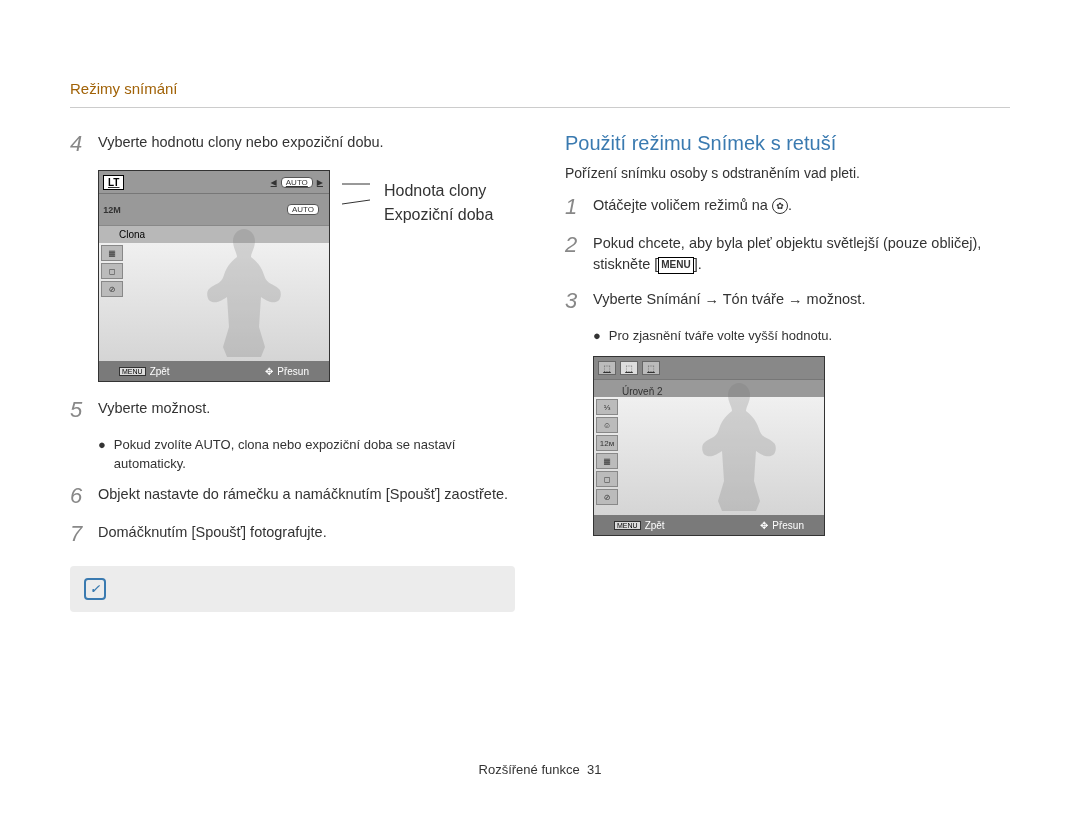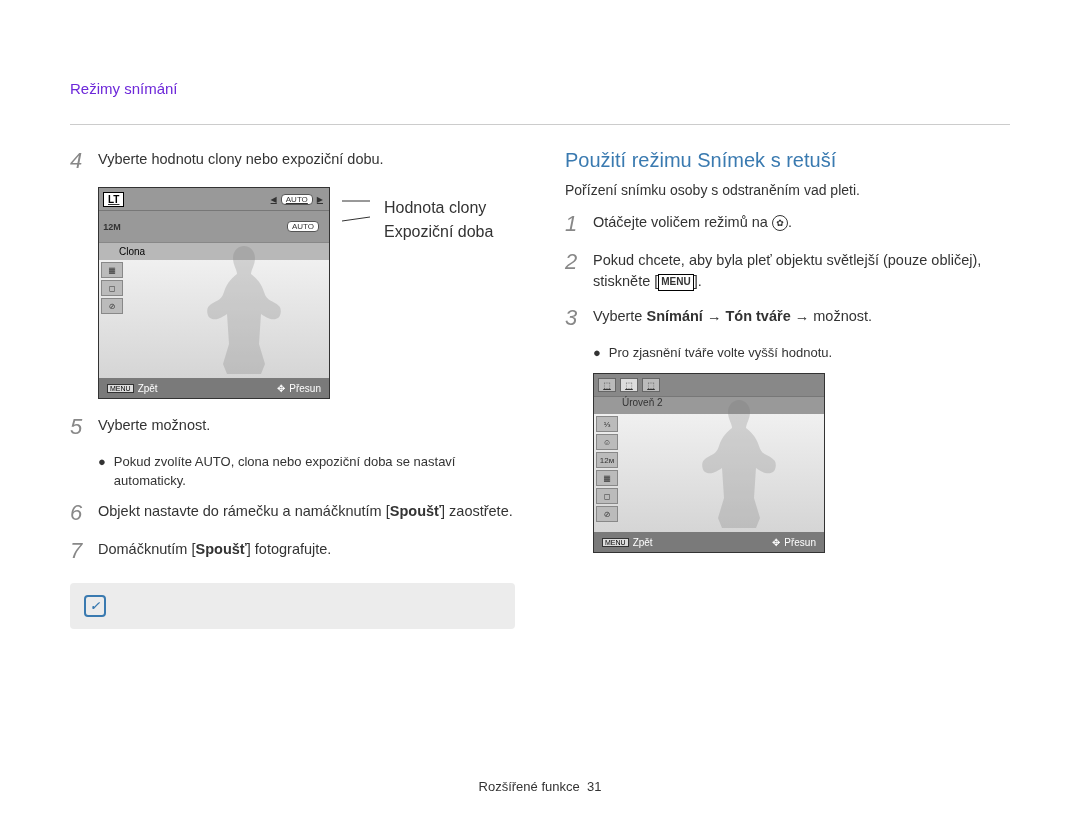--- a/index.html
+++ b/index.html
@@ -1,25 +1,25 @@
 <!DOCTYPE html>
 <html><head>
 <meta charset="utf-8">
 <style>
   * { box-sizing: border-box; margin: 0; padding: 0; }
   html, body { width: 1080px; height: 815px; background: #fff; font-family: Arial, Helvetica, sans-serif; color: #333; }
   .page { padding: 80px 70px 0 70px; }
-  .breadcrumb { color: #6d28d9; font-size: 15px; margin-bottom: 27px; }
+  .breadcrumb { color: #a16207; font-size: 15px; margin-bottom: 10px; }
   .hr { border-top: 1px solid #ccc; margin-bottom: 24px; }
   .columns { display: flex; gap: 50px; }
   .col { flex: 1; }
   .step { display: flex; margin-bottom: 14px; }
   .step-num { font-style: italic; font-size: 22px; color: #888; width: 28px; flex-shrink: 0; line-height: 1.1; }
   .step-body { font-size: 14.5px; line-height: 1.45; }
-  .step-body .bold { font-weight: bold; }
+  .step-body .bold { font-weight: normal; }
   .sub-bullet { display: flex; margin-left: 28px; font-size: 13px; line-height: 1.45; margin-bottom: 10px; }
   .sub-bullet .dot { margin-right: 8px; }
   .section-title { color: #3a7ab0; font-size: 20px; margin-bottom: 10px; }
   .intro { font-size: 14px; margin-bottom: 14px; }
   .screenshot-wrap { display: flex; align-items: flex-start; gap: 12px; margin: 6px 0 16px 28px; }
   .labels-right { display: flex; flex-direction: column; font-size: 16px; color: #333; }
   .labels-right .lr1 { margin-top: 12px; }
   .labels-right .lr2 { margin-top: 6px; }
   .cam-screen {
     width: 232px; border: 1px solid #333; background: #e8e8e8; position: relative;
@@ -29,38 +29,38 @@
   .cam-top .right-auto { margin-left:auto; margin-right:6px; display:flex; align-items:center; gap:4px; }
   .cam-top .arrow { font-size:8px; }
   .cam-top .auto-badge { background:#fff; border:1px solid #555; border-radius:4px; font-size:8px; padding:0 4px;}
   .cam-row { background:#999; height:32px; border-top:1px solid #777; display:flex; align-items:center; font-size:10px; }
   .cam-row .icon-box { width:26px; text-align:center; font-weight:bold; font-size:9px;}
   .cam-row .auto-badge { background:#fff; border:1px solid #555; border-radius:4px; font-size:8px; padding:0 4px; margin-left:auto; margin-right:10px;}
   .cam-main { height: 118px; background: linear-gradient(#f0f0f0,#d5d5d5); position:relative; display:flex; }
   .cam-main .left-icons { width:26px; background:rgba(0,0,0,0); display:flex; flex-direction:column; gap:2px; padding-top:2px;}
   .cam-main .left-icons .ic { width:22px; height:16px; margin-left:2px; background:#bbb; border:1px solid #888; font-size:8px; display:flex; align-items:center; justify-content:center;}
   .cam-label-row { background:#b8b8b8; height:18px; border-top:1px solid #888; display:flex; align-items:center; font-size:10px; padding-left:20px; color:#000;}
-  .cam-bottom { background:#7a7a7a; height:20px; display:flex; align-items:center; font-size:10px; color:#fff; padding: 0 8px;}
+  .cam-bottom { background:#7a7a7a; height:20px; display:flex; align-items:center; font-size:10px; color:#fff; padding: 0 20px;}
   .cam-bottom .menu-tag { background:#ddd; color:#000; font-size:7px; padding:0 2px; margin-right:4px; border:1px solid #333;}
   .cam-bottom .spacer { flex:1; }
   .cam-bottom .move-icon { font-size:10px; margin-right:4px;}
   .silhouette {
     position:absolute; right:30px; bottom:0; width:110px; height:140px; opacity:0.25;
     pointer-events:none;
   }
   .silhouette svg { width:100%; height:100%; }
   .note-box { background:#ececec; border-radius:4px; padding:12px 14px; display:flex; align-items:center; gap:14px; margin-top:20px; font-size:12px;}
   .note-icon { width:22px; height:22px; border:2px solid #3a7ab0; border-radius:4px; color:#3a7ab0; display:flex; align-items:center; justify-content:center; font-style:italic; font-weight:bold; flex-shrink:0;}
   .menu-key { border:1px solid #000; font-size:10px; padding:0 2px; font-weight:bold; display:inline-block; vertical-align:middle;}
   .mode-icon { display:inline-block; width:16px; height:16px; border:1px solid #333; border-radius:50%; vertical-align:middle; position:relative; font-size:9px; text-align:center; line-height:14px;}
   .footer { text-align:center; font-size:13px; color:#333; margin-top:150px;}
   .footer .pn { display:inline; }
   .cam2 .cam-top { background:#888; }
   .cam2 .cam-main { height: 118px; }
-  .cam2 .level-row { background:#999; border-top:1px solid #777; height:18px; font-size:10px; padding-left:28px; display:flex; align-items:flex-start;}
+  .cam2 .level-row { background:#999; border-top:1px solid #777; height:18px; font-size:10px; padding-left:28px; display:flex; align-items:flex-end;}
   line.leader { stroke:#333; stroke-width:1; }
 </style>
 </head>
 <body>
 
 <div class="page">
   <div class="breadcrumb">Režimy snímání</div>
   <div class="hr"></div>
 
   <div class="columns">

